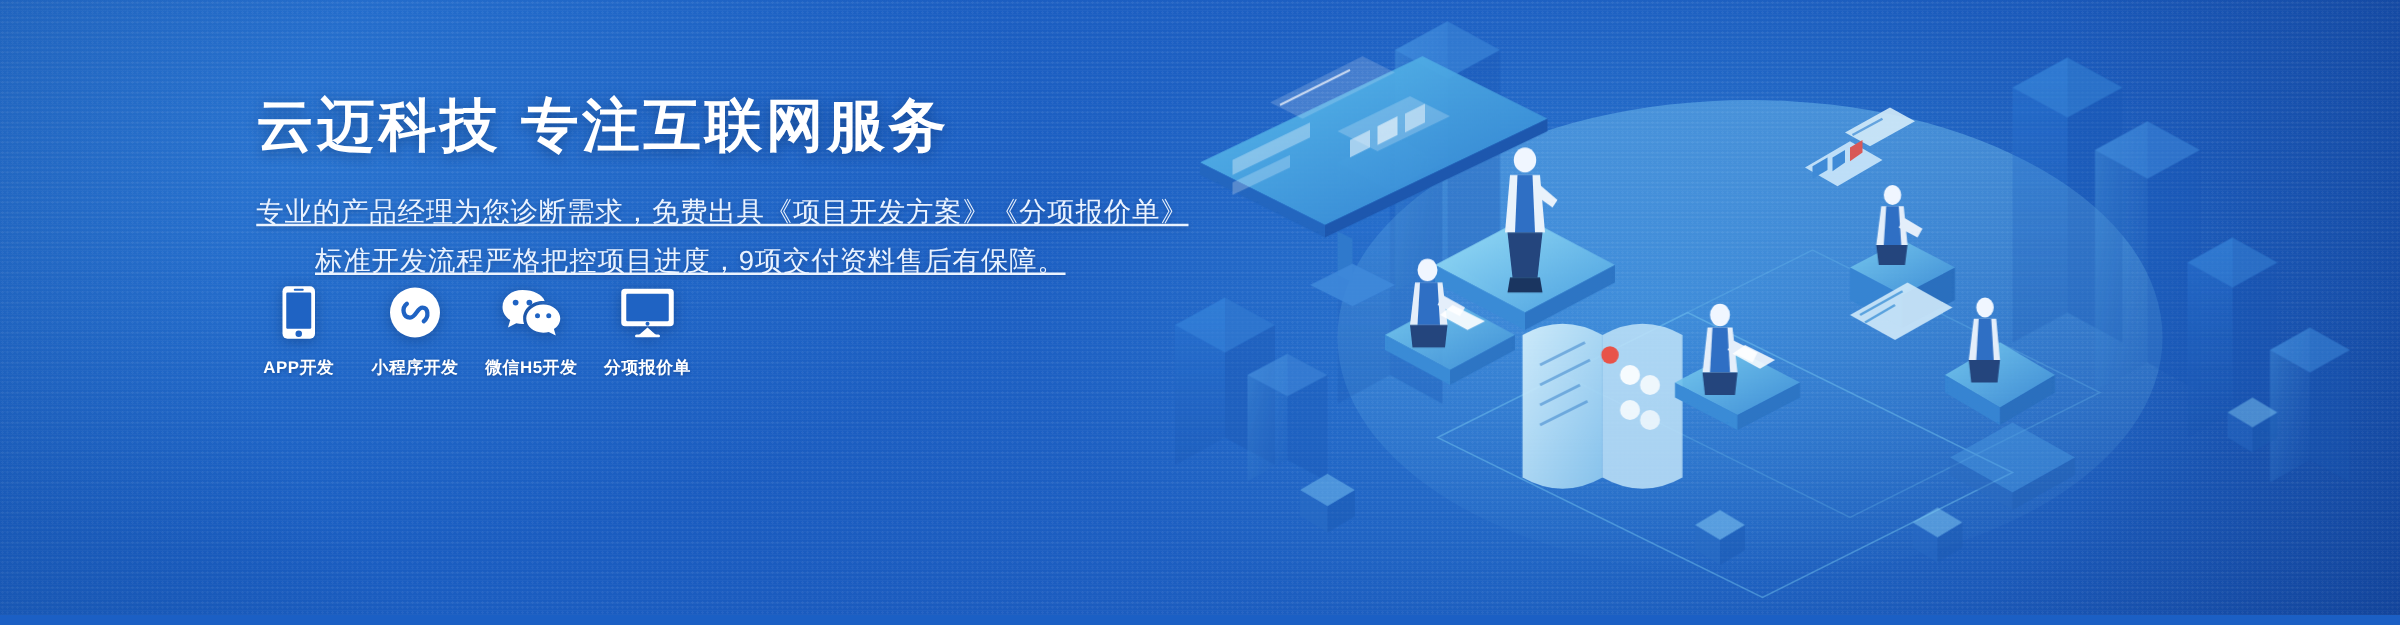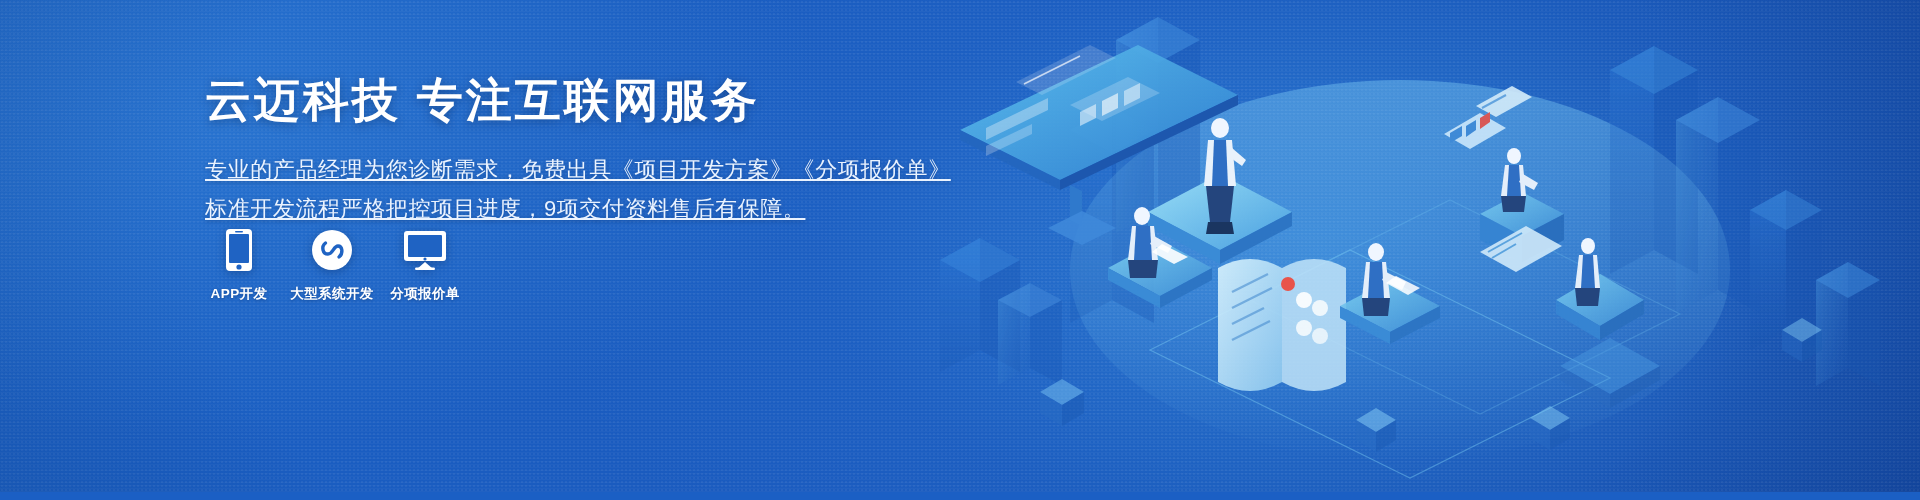--- a/index.html
+++ b/index.html
@@ -48,21 +48,21 @@
     text-shadow:0 2px 10px rgba(4,28,70,0.38);
   }
   .sub{
     margin-top:22px;
     font-size:22px; color:#eaf3ff; line-height:1.62;
     letter-spacing:0.6px; font-weight:400;
     text-shadow:0 1px 4px rgba(4,28,70,0.30);
     white-space:nowrap;
     text-decoration:underline;
   }
-  .sub div + div{ margin-top:4px; }
+  .sub div + div{ margin-top:4px;margin-left:47px; }
 
   
   .services{
     position:absolute; left:204px; top:228px; z-index:8;
     display:flex; align-items:flex-end; gap:23px;
   }
   .svc{
     width:70px;
     display:flex; flex-direction:column; align-items:center;
     cursor:pointer;
@@ -346,23 +346,41 @@
       <span class="svc-label">APP开发</span>
     </div>
 
     <div class="svc">
       <span class="svc-ico">
         <svg width="42" height="42" viewBox="0 0 42 42">
           <circle cx="21" cy="21" r="20" fill="#ffffff"></circle>
           <path d="M14.5 14 C10 17.5 11.5 25 17 25 C22 25 22.5 17 27 17 C31.5 17 32.5 24.5 28 28" stroke="#1f63c3" stroke-width="3.4" fill="none" stroke-linecap="round"></path>
         </svg>
       </span>
-      <span class="svc-label">大型系统开发</span>
-    </div>
-
+      <span class="svc-label">小程序开发</span>
+    </div>
+
+    <div class="svc">
+      <span class="svc-ico">
+        <svg width="48" height="42" viewBox="0 0 48 42">
+          <path d="M17 3 C8 3 1 9 1 16.5 C1 20.8 3.4 24.6 7.2 27 L5.4 33 L12 29.6
+                   C13.6 30 15.3 30.2 17 30.2 C17.4 30.2 17.8 30.2 18.2 30.1
+                   C17.7 28.7 17.5 27.2 17.5 25.7 C17.5 17.9 24.8 11.8 33.6 11.8
+                   C34 11.8 34.4 11.8 34.8 11.9 C33.2 6.8 25.8 3 17 3 Z" fill="#ffffff"></path>
+          <circle cx="11.5" cy="13" r="2.3" fill="#1f63c3"></circle>
+          <circle cx="22.5" cy="13" r="2.3" fill="#1f63c3"></circle>
+          <path d="M33.6 14.5 C25.9 14.5 20 19.6 20 25.8 C20 32 25.9 37.1 33.6 37.1
+                   C35.1 37.1 36.6 36.9 38 36.5 L43.6 39.4 L42.1 34.2
+                   C45.3 32.2 47.2 29.2 47.2 25.8 C47.2 19.6 41.3 14.5 33.6 14.5 Z" fill="#ffffff"></path>
+          <circle cx="29" cy="23.5" r="2" fill="#1f63c3"></circle>
+          <circle cx="38" cy="23.5" r="2" fill="#1f63c3"></circle>
+        </svg>
+      </span>
+      <span class="svc-label">微信H5开发</span>
+    </div>
 
     <div class="svc">
       <span class="svc-ico">
         <svg width="44" height="40" viewBox="0 0 44 40">
           <rect x="1" y="1" width="42" height="30" rx="3" fill="#ffffff"></rect>
           <rect x="5" y="5" width="34" height="22" rx="1" fill="#1f63c3"></rect>
           <circle cx="22" cy="29" r="1.6" fill="#1f63c3"></circle>
           <path d="M14 39 L22 32 L30 39 Z" fill="#ffffff"></path>
           <rect x="12" y="37.5" width="20" height="2.5" rx="1.2" fill="#ffffff"></rect>
         </svg>

